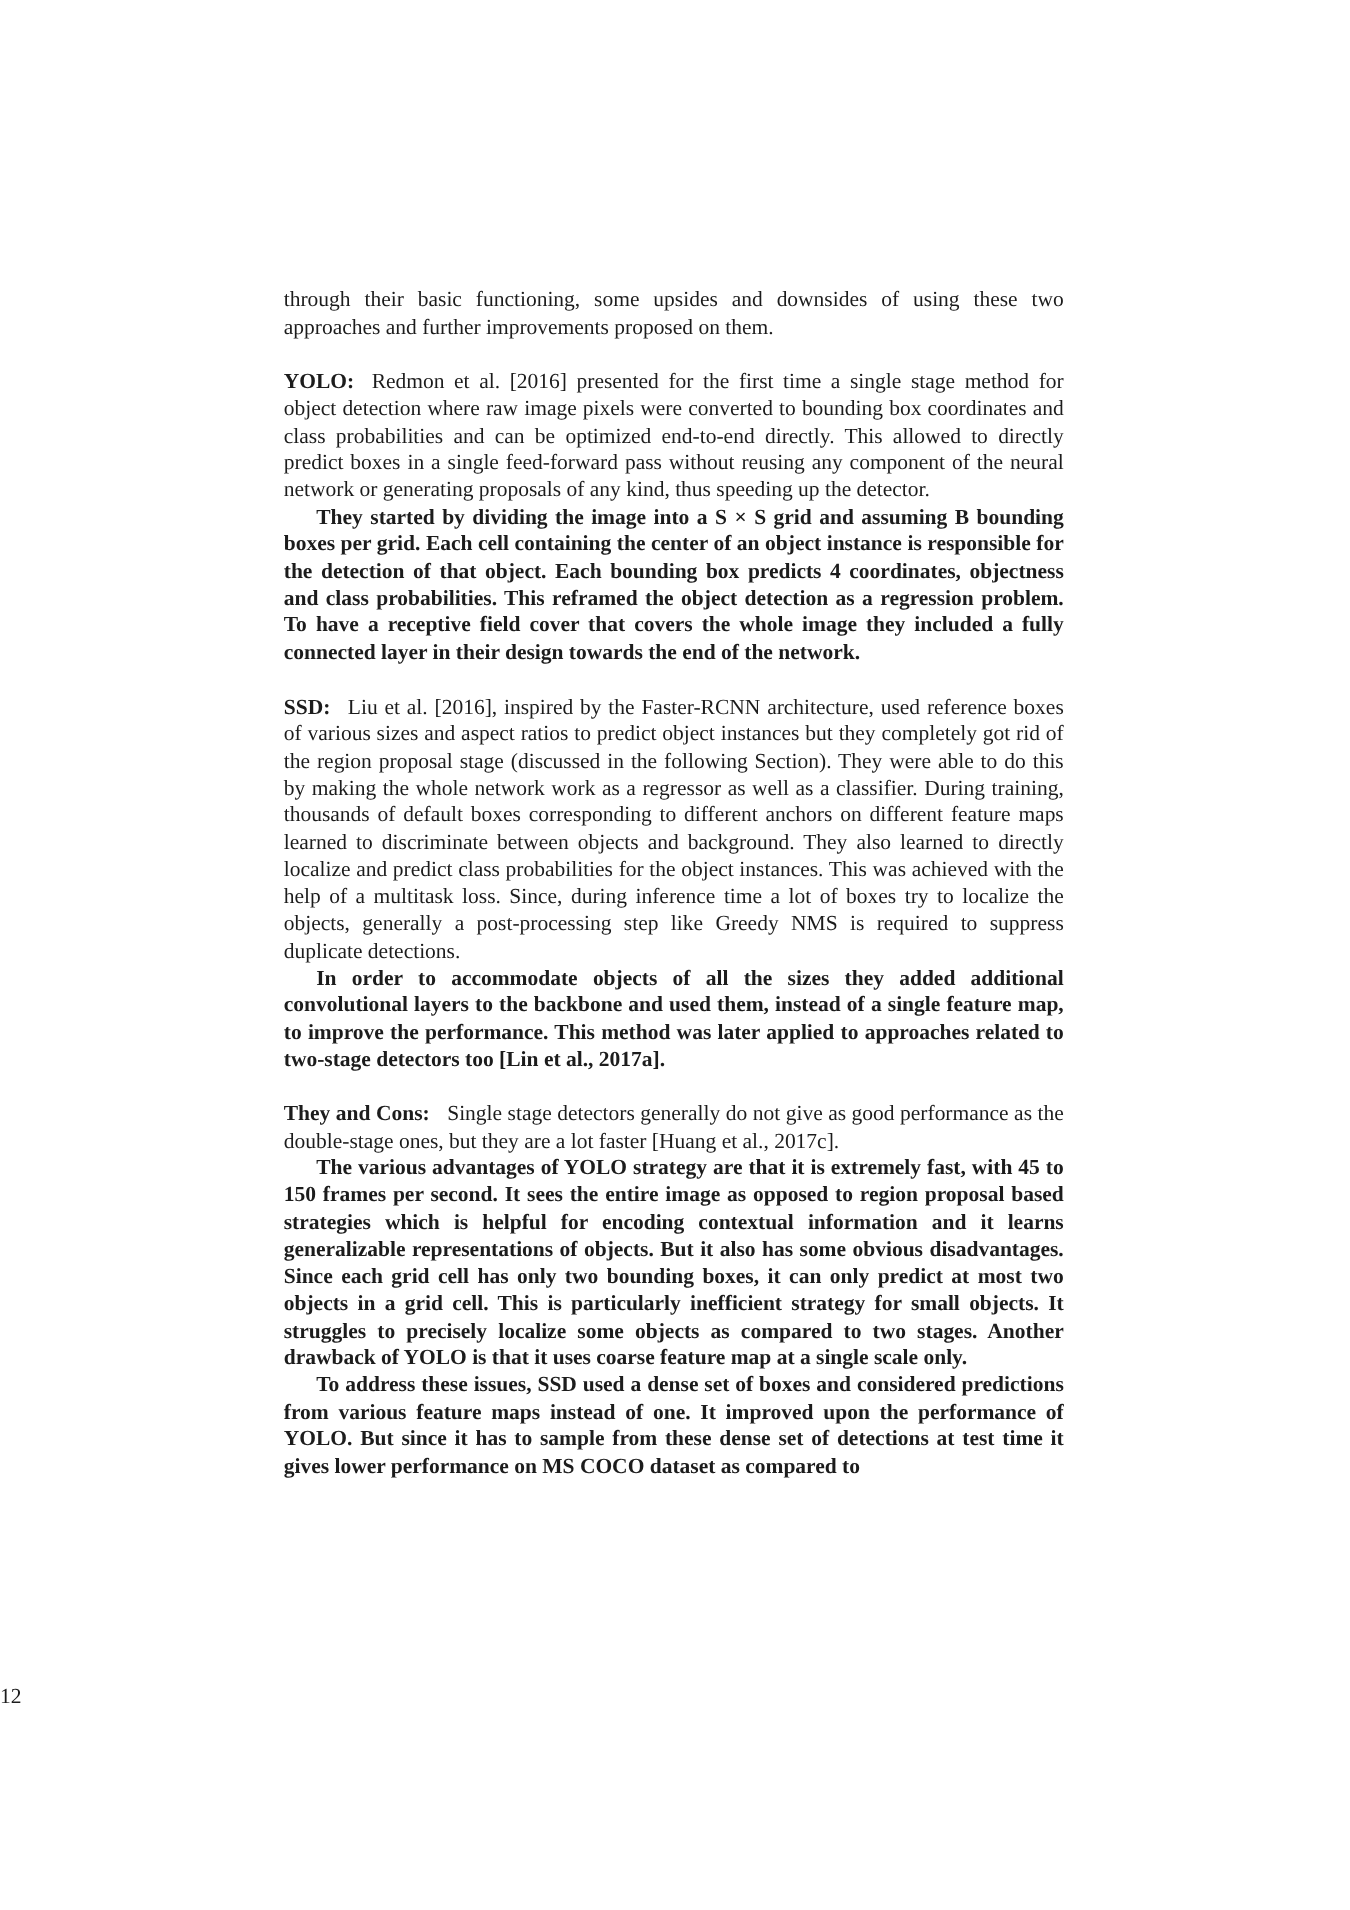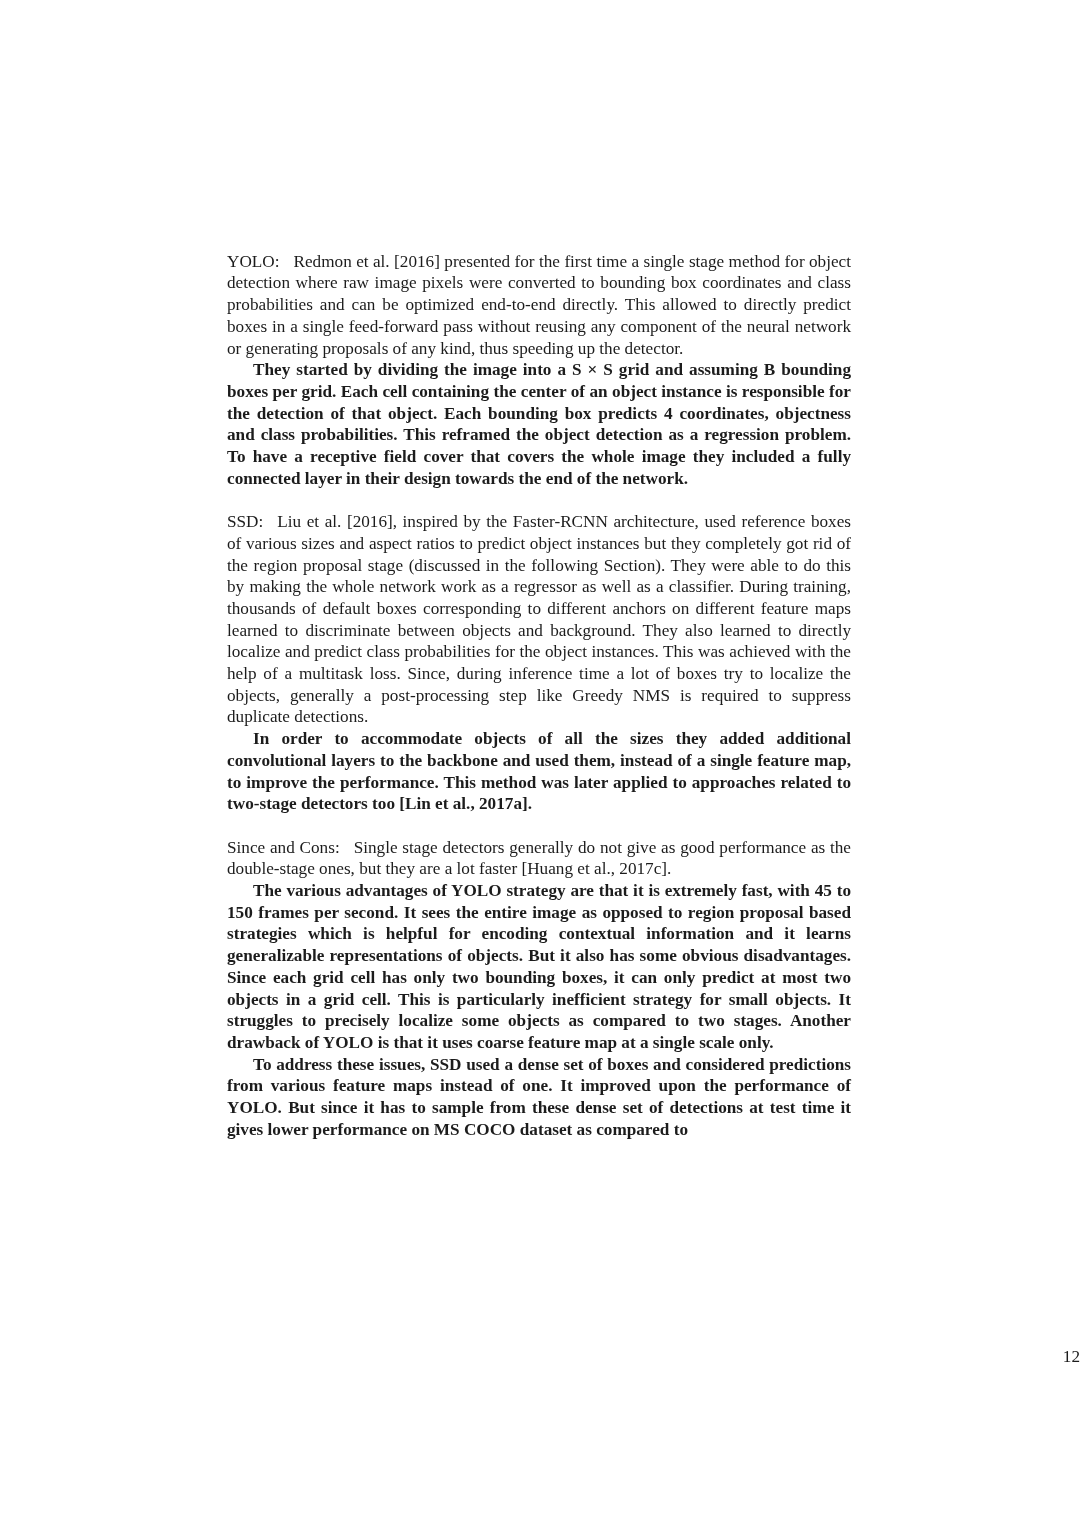--- a/index.html
+++ b/index.html
@@ -6,49 +6,52 @@
   body { width: 1080px; height: 1528px; position: relative; overflow: hidden; }
   .page {
     position: absolute; left: 227px; top: 229px; width: 624px;
     font-family: "Liberation Serif", "DejaVu Serif", serif;
     font-size: 17.2px; line-height: 21.7px; color: #1c1c1c;
     text-align: justify; hyphens: auto;
   }
   .page p { margin: 0; }
   .indent { text-indent: 26px; font-weight: bold; }
   .para-gap { margin-top: 21.7px !important; }
-  .run-head { font-weight: normal; margin-right: 14px; }
+  .run-head { font-weight: bold; margin-right: 14px; }
   .page-number {
-    position: absolute; top: 1347px; left: 0; width: 1080px; text-align: right;
+    position: absolute; top: 1347px; left: 0; width: 1080px; text-align: left;
     font-family: "Liberation Serif", "DejaVu Serif", serif; font-size: 17.2px; color: #1c1c1c;
   }
 </style>
 </head>
 <body>
 
 <div class="page">
+  <p>
+    <span>through their basic functioning, some upsides and downsides of using these two approaches and further improvements proposed on them.</span>
+  </p>
 
   <p class="para-gap">
     <span class="run-head">YOLO:</span><span>Redmon et al. [2016] presented for the first time a single stage method for object detection where raw image pixels were converted to bounding box coordinates and class probabilities and can be optimized end-to-end directly. This allowed to directly predict boxes in a single feed-forward pass without reusing any component of the neural network or generating proposals of any kind, thus speeding up the detector.</span>
   </p>
 
   <p class="indent">
     <span>They started by dividing the image into a S × S grid and assuming B bounding boxes per grid. Each cell containing the center of an object instance is responsible for the detection of that object. Each bounding box predicts 4 coordinates, objectness and class probabilities. This reframed the object detection as a regression problem. To have a receptive field cover that covers the whole image they included a fully connected layer in their design towards the end of the network.</span>
   </p>
 
   <p class="para-gap">
     <span class="run-head">SSD:</span><span>Liu et al. [2016], inspired by the Faster-RCNN architecture, used reference boxes of various sizes and aspect ratios to predict object instances but they completely got rid of the region proposal stage (discussed in the following Section). They were able to do this by making the whole network work as a regressor as well as a classifier. During training, thousands of default boxes corresponding to different anchors on different feature maps learned to discriminate between objects and background. They also learned to directly localize and predict class probabilities for the object instances. This was achieved with the help of a multitask loss. Since, during inference time a lot of boxes try to localize the objects, generally a post-processing step like Greedy NMS is required to suppress duplicate detections.</span>
   </p>
 
   <p class="indent">
     <span>In order to accommodate objects of all the sizes they added additional convolutional layers to the backbone and used them, instead of a single feature map, to improve the performance. This method was later applied to approaches related to two-stage detectors too [Lin et al., 2017a].</span>
   </p>
 
   <p class="para-gap">
-    <span class="run-head">Since and Cons:</span><span>Single stage detectors generally do not give as good performance as the double-stage ones, but they are a lot faster [Huang et al., 2017c].</span>
+    <span class="run-head">They and Cons:</span><span>Single stage detectors generally do not give as good performance as the double-stage ones, but they are a lot faster [Huang et al., 2017c].</span>
   </p>
 
   <p class="indent">
     <span>The various advantages of YOLO strategy are that it is extremely fast, with 45 to 150 frames per second. It sees the entire image as opposed to region proposal based strategies which is helpful for encoding contextual information and it learns generalizable representations of objects. But it also has some obvious disadvantages. Since each grid cell has only two bounding boxes, it can only predict at most two objects in a grid cell. This is particularly inefficient strategy for small objects. It struggles to precisely localize some objects as compared to two stages. Another drawback of YOLO is that it uses coarse feature map at a single scale only.</span>
   </p>
 
   <p class="indent">
     <span>To address these issues, SSD used a dense set of boxes and considered predictions from various feature maps instead of one. It improved upon the performance of YOLO. But since it has to sample from these dense set of detections at test time it gives lower performance on MS COCO dataset as compared to</span>
   </p>
 </div>

